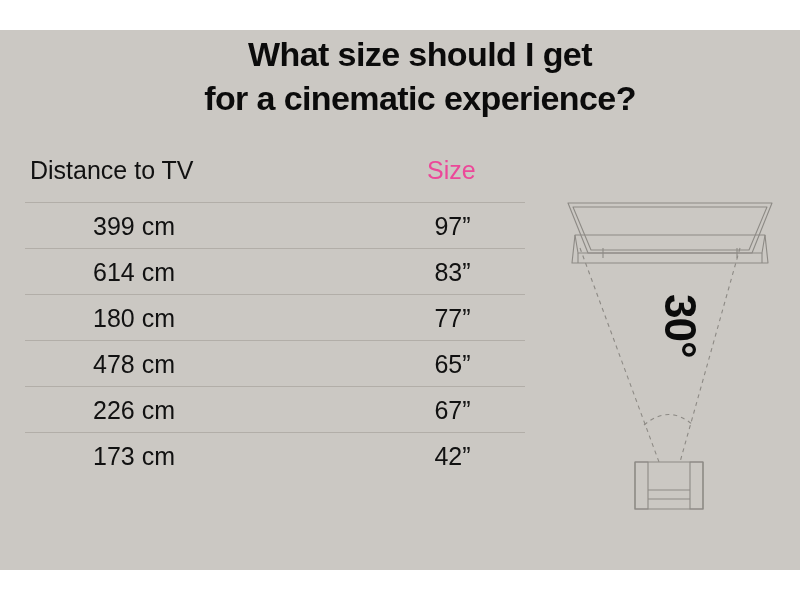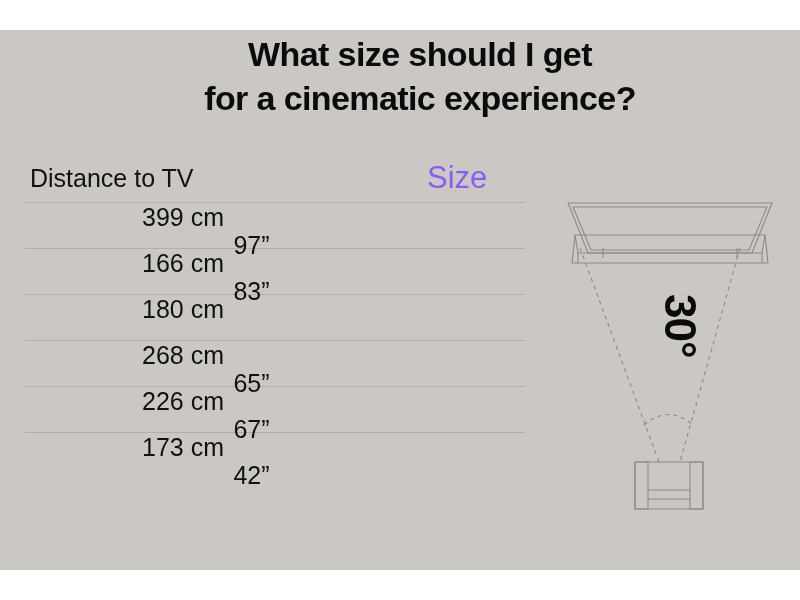--- a/index.html
+++ b/index.html
@@ -52,50 +52,49 @@
 
   
   #table {
     position: absolute;
     left: 25px;
     top: 155px;
     width: 500px;
   }
   .t-head {
     display: flex;
-    align-items: center;
+    align-items: flex-start;
     height: 47px;
     padding-bottom: 2px;
     box-sizing: border-box;
   }
   .t-head .col-dist {
     width: 402px;
     color: #111111;
     font-size: 25px;
     line-height: 30px;
     text-align: left;
     padding-left: 5px;
     box-sizing: border-box;
   }
   .t-head .col-size {
     width: 98px;
-    color: #8b5cf6;
-    font-size: 31px;
+    color: #ec4899;
+    font-size: 25px;
     line-height: 30px;
     text-align: left;
     box-sizing: border-box;
   }
 
   .t-row {
     display: flex;
     align-items: center;
     height: 46px;
     border-top: 1px solid #b2aea8;
     box-sizing: border-box;
-    flex-direction: column;
   }
   .t-row:last-child { }
   .t-row .col-dist {
     width: 402px;
     text-align: right;
     padding-right: 252px;
     box-sizing: border-box;
     color: #111111;
     font-size: 25px;
     line-height: 28px;
@@ -155,28 +154,29 @@
     <div class="t-head">
       <div class="col-dist">Distance to TV</div>
       <div class="col-size">Size</div>
     </div>
 
     <div class="t-row">
       <div class="col-dist">399 cm</div>
       <div class="col-size">97”</div>
     </div>
     <div class="t-row">
-      <div class="col-dist">166 cm</div>
+      <div class="col-dist">614 cm</div>
       <div class="col-size">83”</div>
     </div>
     <div class="t-row">
       <div class="col-dist">180 cm</div>
-    </div>
-    <div class="t-row">
-      <div class="col-dist">268 cm</div>
+      <div class="col-size">77”</div>
+    </div>
+    <div class="t-row">
+      <div class="col-dist">478 cm</div>
       <div class="col-size">65”</div>
     </div>
     <div class="t-row">
       <div class="col-dist">226 cm</div>
       <div class="col-size">67”</div>
     </div>
     <div class="t-row">
       <div class="col-dist">173 cm</div>
       <div class="col-size">42”</div>
     </div>

